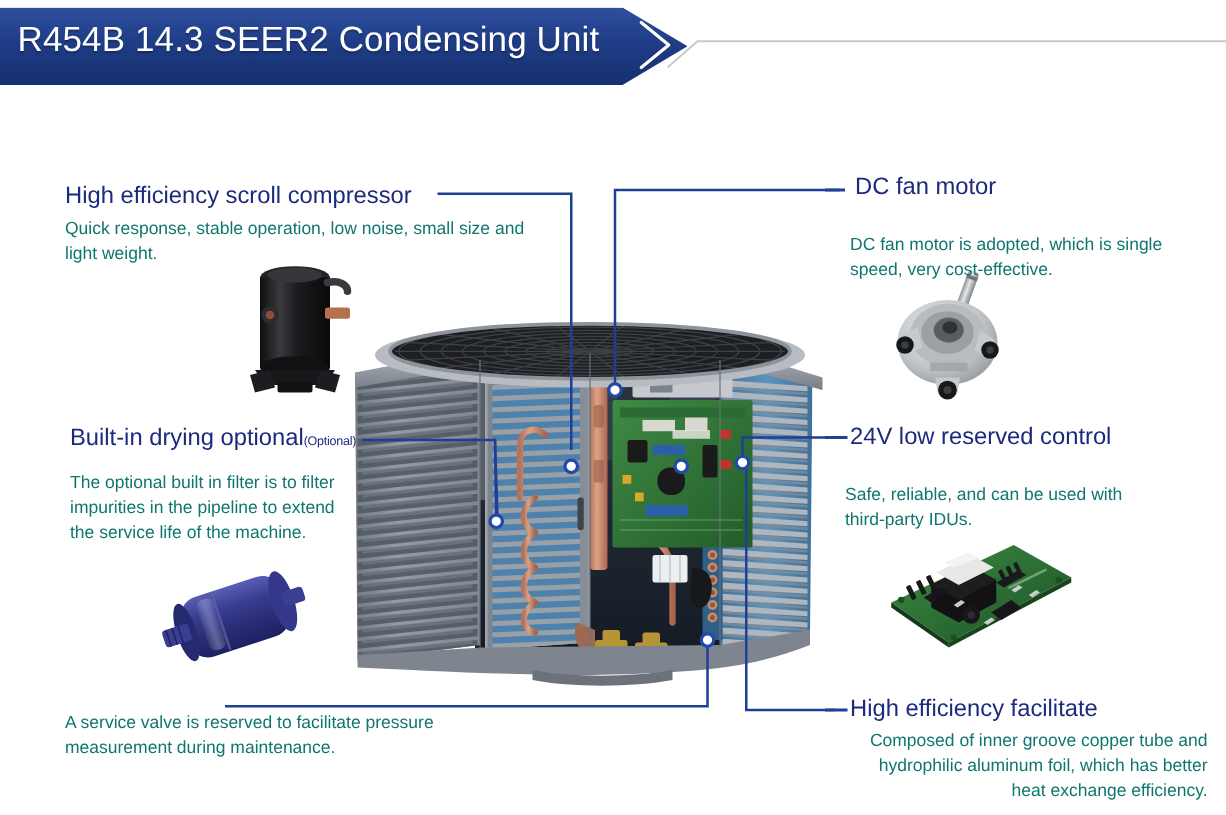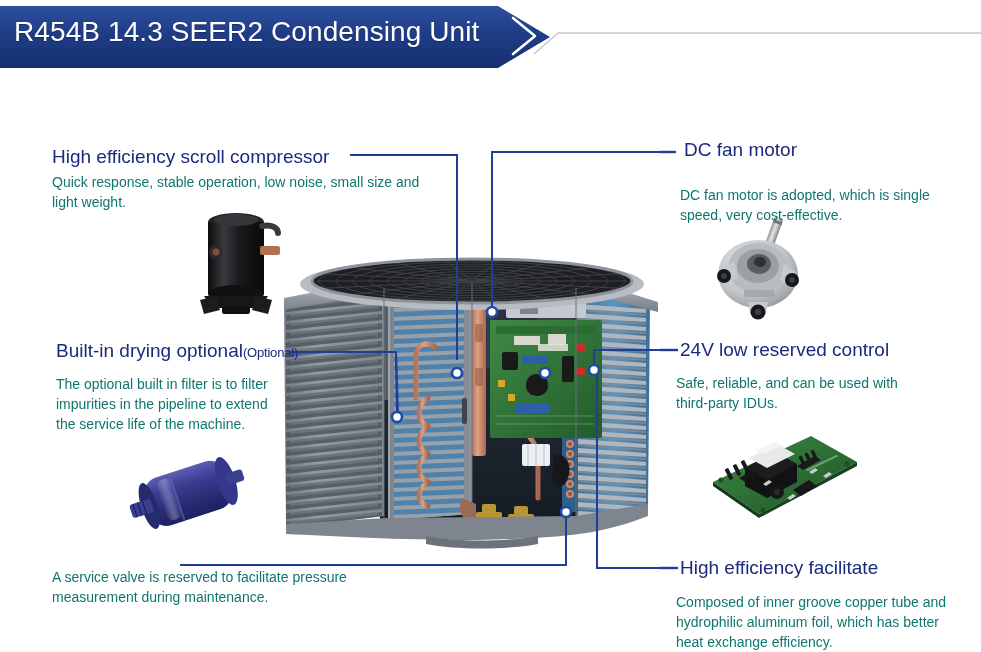--- a/index.html
+++ b/index.html
@@ -30,21 +30,21 @@
   }
   .banner-chev{position:absolute;left:505px;top:14px;width:46px;height:44px;}
   .rule{position:absolute;left:532px;top:0;width:449px;height:56px;}
 
   
   .callout{position:absolute;}
   .c-head{
     color:#1b2a7c;font-size:19px;line-height:22px;
     white-space:nowrap;font-weight:400;
   }
-  .c-head .opt{font-size:13px;letter-spacing:-.2px;}
+  .c-head .opt{font-size:10px;letter-spacing:-.2px;}
   .c-body{
     color:#0f766e;font-size:14px;line-height:20px;
     font-weight:400;
   }
   .c-right .c-head{margin-left:4px;}
   .c-right .c-body{margin-top:3px;}
 
   
   #co-compressor{left:52px;top:146px;width:400px;}
   #co-compressor .c-body{margin-top:4px;width:382px;}
@@ -52,24 +52,24 @@
   #co-filters{left:56px;top:340px;width:260px;}
   #co-filters .c-body{margin-top:10px;width:232px;}
 
   #co-valves{left:52px;top:552px;width:370px;}
   #co-valves .c-body{margin-top:15px;width:360px;}
 
   #co-fanmotor{left:680px;top:139px;width:300px;}
   #co-fanmotor .c-body{margin-top:24px;width:262px;}
 
   #co-24v{left:676px;top:339px;width:300px;}
-  #co-24v .c-body{margin-top:12px;width:250px;}
+  #co-24v .c-body{margin-top:24px;width:250px;}
 
   #co-condenser{left:676px;top:557px;width:300px;}
-  #co-condenser .c-body{margin-top:13px;width:290px;}
+  #co-condenser .c-body{margin-top:3px;width:290px;text-align:right;}
 
   
   .leaders{position:absolute;left:0;top:0;width:981px;height:652px;pointer-events:none;}
 
   
   .photo{position:absolute;}
   #ph-compressor{left:186px;top:200px;width:100px;height:120px;}
   #ph-filter{left:120px;top:443px;width:132px;height:100px;}
   #ph-fanmotor{left:700px;top:216px;width:122px;height:104px;}
   #ph-board{left:705px;top:418px;width:158px;height:108px;}

